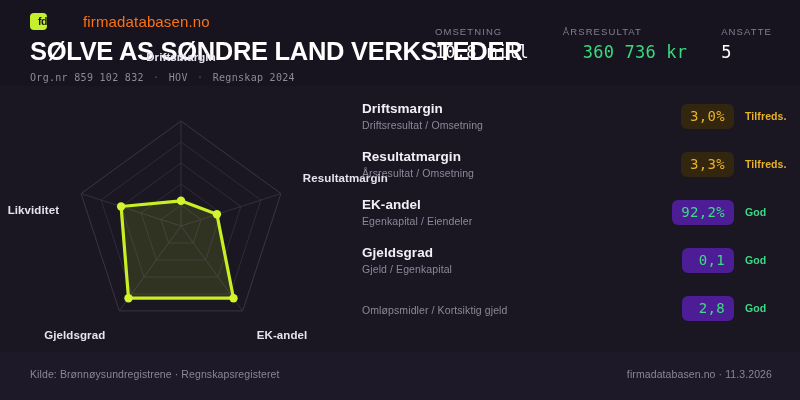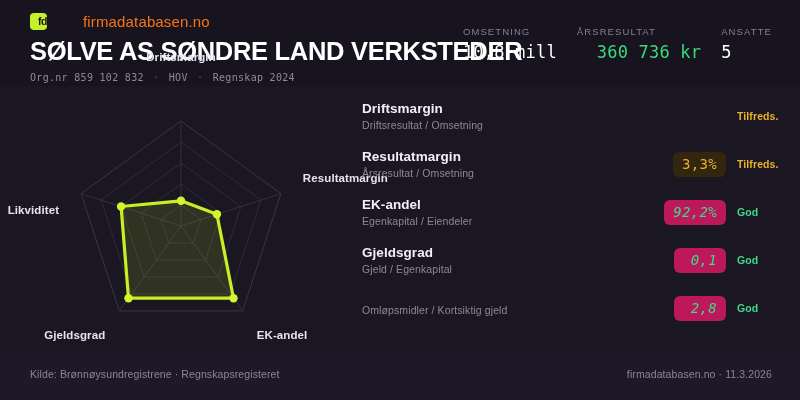--- a/index.html
+++ b/index.html
@@ -35,21 +35,21 @@
     color:#ffffff; white-space:nowrap;
   }
   .company-meta {
     margin-top:6px;
     font-family:"DejaVu Sans Mono", monospace;
     font-size:10px; color:#8e8899; letter-spacing:0.3px;
   }
   .company-meta .dot { color:#5d5868; padding:0 3px; }
 
   
-  .kpis { position:absolute; right:28px; top:26px; display:flex; gap:20px; }
+  .kpis { position:absolute; right:28px; top:26px; display:flex; gap:34px; }
   .kpi { text-align:left; }
   .kpi-label {
     font-size:9.5px; color:#857f92; letter-spacing:1.1px; text-transform:uppercase;
   }
   .kpi-value {
     margin-top:5px;
     font-family:"DejaVu Sans Mono", monospace;
     font-size:17px; letter-spacing:0.2px; color:#ffffff; white-space:nowrap;
   }
   .kpi-value.green { color:#39d97e;margin-left:20px; }
@@ -76,23 +76,23 @@
   }
   .metric-formula {
     margin-top:3px; font-size:10.5px; color:#8d879a; letter-spacing:0.1px;
   }
   .metric-badge {
     font-family:"DejaVu Sans Mono", monospace;
     font-size:14px; padding:4px 9px 5px; border-radius:6px;
     min-width:52px; text-align:right; letter-spacing:0.3px;
   }
   .metric-badge.amber { background:#33260f; color:#e8b229; }
-  .metric-badge.green { background:#be185d; color:#3ddb86;font-style:italic; }
+  .metric-badge.green { background:#4c1d95; color:#3ddb86; }
   .metric-status {
-    width:74px; text-align:left; padding-left:11px;
+    width:66px; text-align:left; padding-left:11px;
     font-size:10.5px; font-weight:bold; letter-spacing:0.1px;
   }
   .metric-status.amber { color:#e8b229; }
   .metric-status.green { color:#3ddb86; }
 
   
   .footer {
     position:absolute; left:0; bottom:0; width:800px; height:48px;
     background:#1d1928;
   }
@@ -175,20 +175,21 @@
       <div class="radar-label" id="rl4" style="top: 85.5532px; left: 0px; width: 59.1391px; text-align: right; margin-top: 32px;">Likviditet</div>
     </div>
 
     <div class="metrics">
 
       <div class="metric-row">
         <div class="metric-text">
           <div class="metric-name">Driftsmargin</div>
           <div class="metric-formula">Driftsresultat / Omsetning</div>
         </div>
+        <div class="metric-badge amber">3,0%</div>
         <div class="metric-status amber">Tilfreds.</div>
       </div>
 
       <div class="metric-row">
         <div class="metric-text">
           <div class="metric-name">Resultatmargin</div>
           <div class="metric-formula">Årsresultat / Omsetning</div>
         </div>
         <div class="metric-badge amber">3,3%</div>
         <div class="metric-status amber">Tilfreds.</div>

